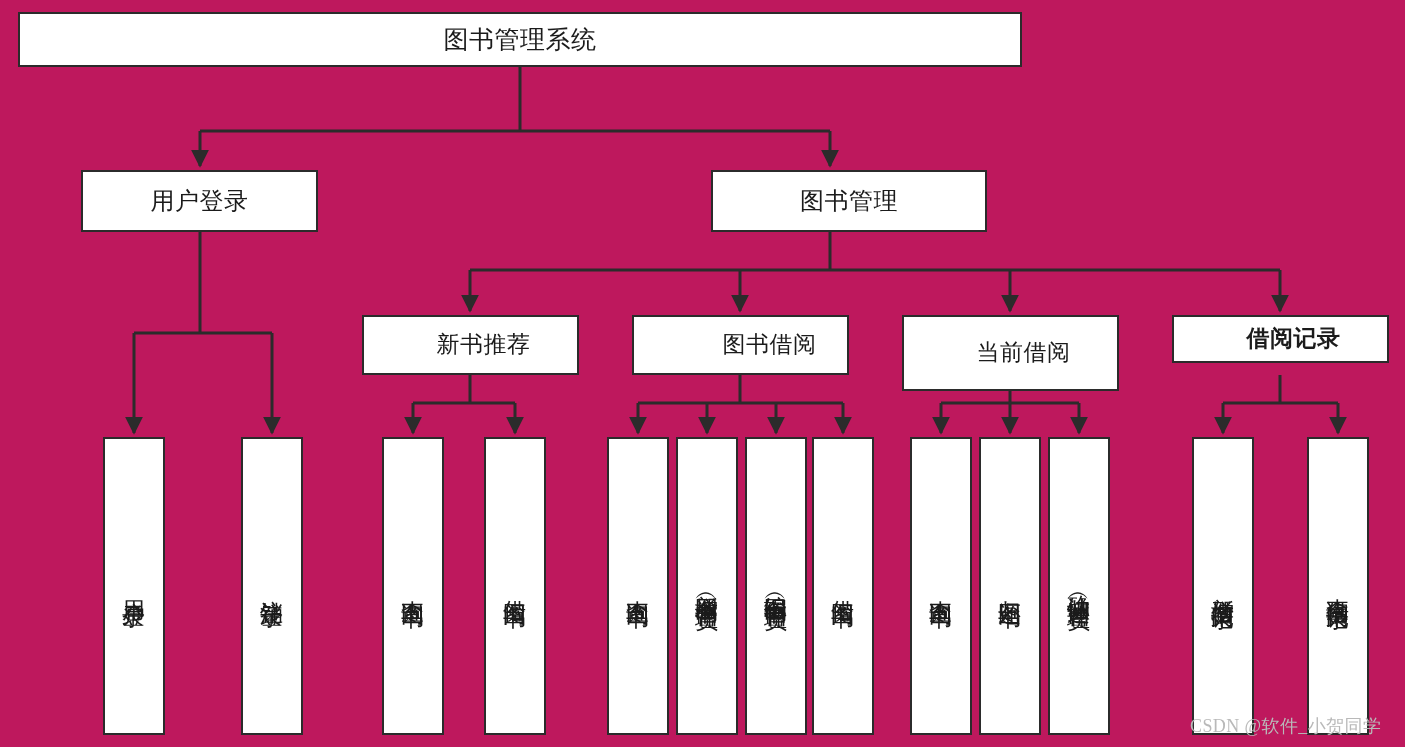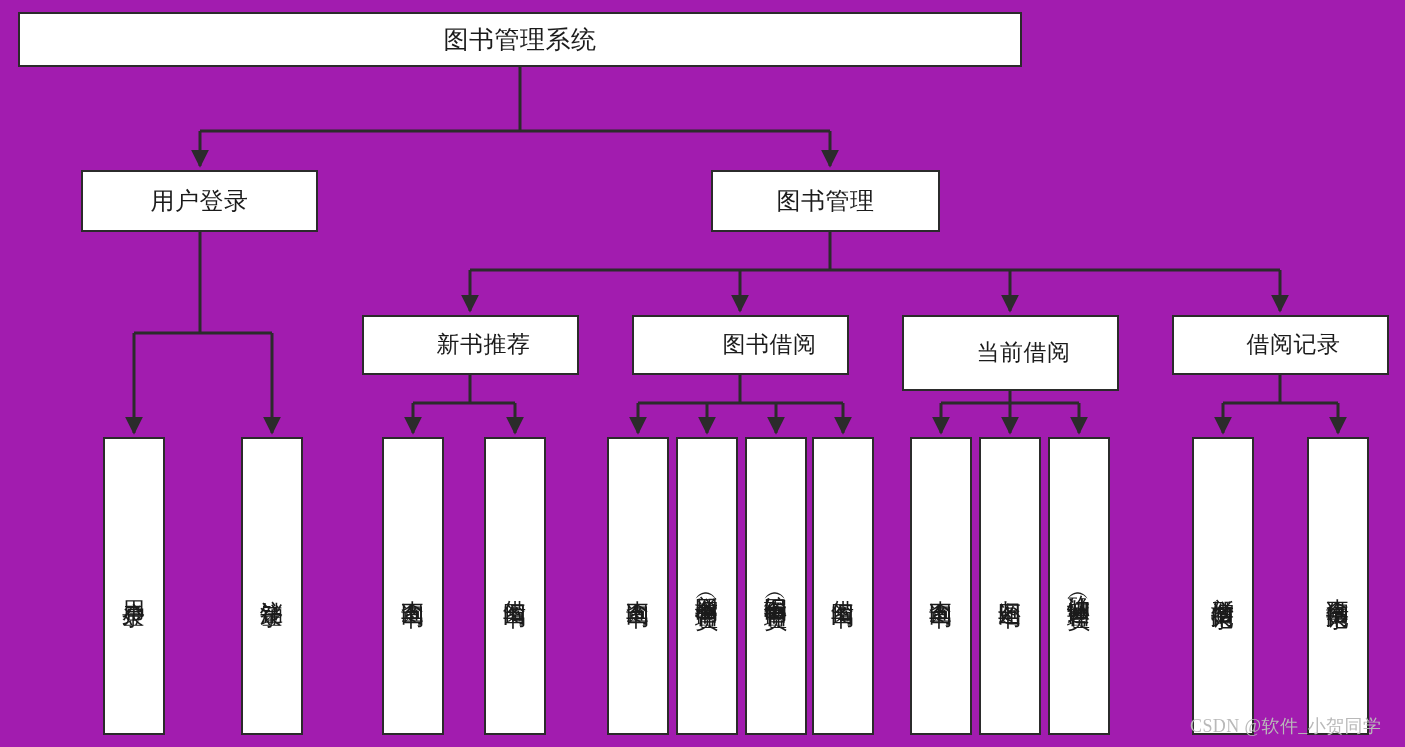--- a/index.html
+++ b/index.html
@@ -5,21 +5,21 @@
 <style>
   html,body{margin:0;padding:0;background:#ffffff;}
   body{
     font-family:"Liberation Sans","DejaVu Sans",sans-serif;
     -webkit-font-smoothing:antialiased;
   }
   #canvas{
     position:relative;
     width:1405px;
     height:747px;
-    background:#a21caf;
+    background:#be185d;
     overflow:hidden;
   }
   #wires{
     position:absolute;
     left:0; top:0;
     width:1405px; height:747px;
     pointer-events:none;
   }
   .node{
     position:absolute;
@@ -121,34 +121,34 @@
     </g>
   </svg>
 
   <div class="node node-root" style="left:18px; top:12px; width:1004px; height:55px;">
     <span class="lbl">图书管理系统</span>
   </div>
 
   <div class="node node-l2" style="left:81px; top:170px; width:237px; height:62px;">
     <span class="lbl">用户登录</span>
   </div>
-  <div class="node node-l2" style="left:711px; top:170px; width:229px; height:62px;">
+  <div class="node node-l2" style="left:711px; top:170px; width:276px; height:62px;">
     <span class="lbl">图书管理</span>
   </div>
 
   <div class="node node-l3" style="left:362px; top:315px; width:217px; height:60px;">
     <span class="lbl">新书推荐</span>
   </div>
   <div class="node node-l3" style="left:632px; top:315px; width:217px; height:60px;padding-left:32px;">
     <span class="lbl">图书借阅</span>
   </div>
   <div class="node node-l3" style="left:902px; top:315px; width:217px; height:76px;">
     <span class="lbl">当前借阅</span>
   </div>
-  <div class="node node-l3" style="left:1172px; top:315px; width:217px; height:60px;">
+  <div class="node node-l3" style="left:1172px; top:315px; width:217px; height:48px;font-weight:bold;">
     <span class="lbl">借阅记录</span>
   </div>
 
   <div class="node node-leaf" style="left:103px; top:437px; width:62px; height:298px;">
     <span class="lbl">用户登录</span>
   </div>
   <div class="node node-leaf" style="left:241px; top:437px; width:62px; height:298px;">
     <span class="lbl">注销登录</span>
   </div>
 

